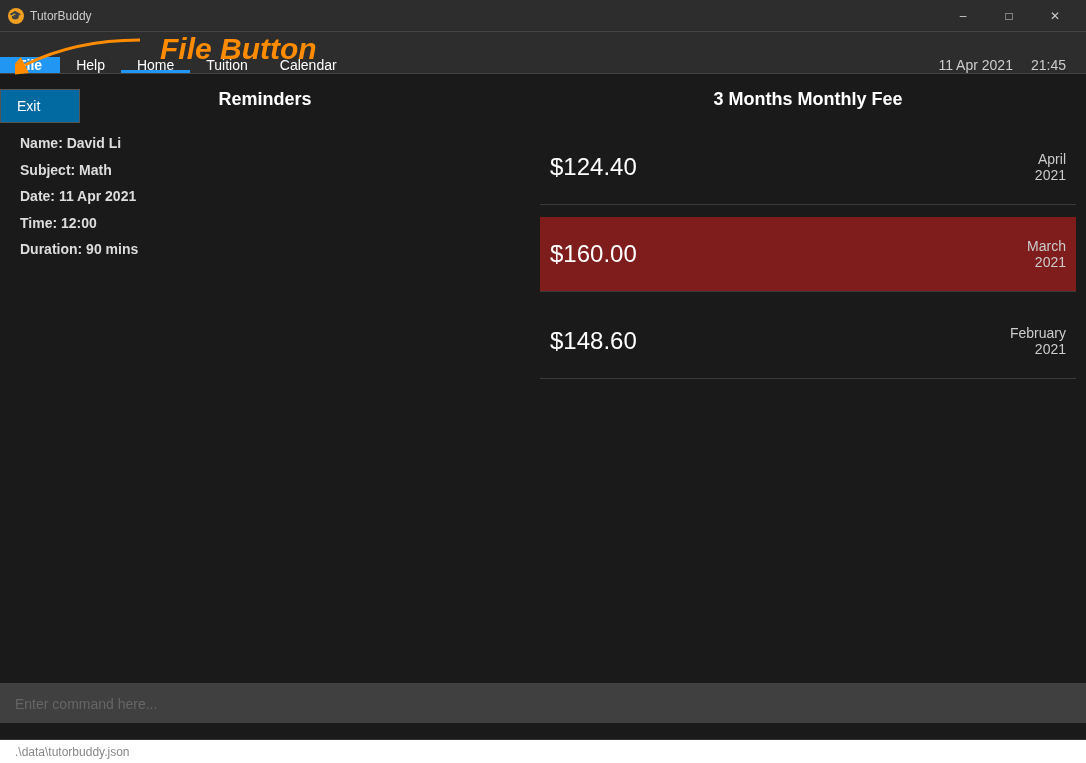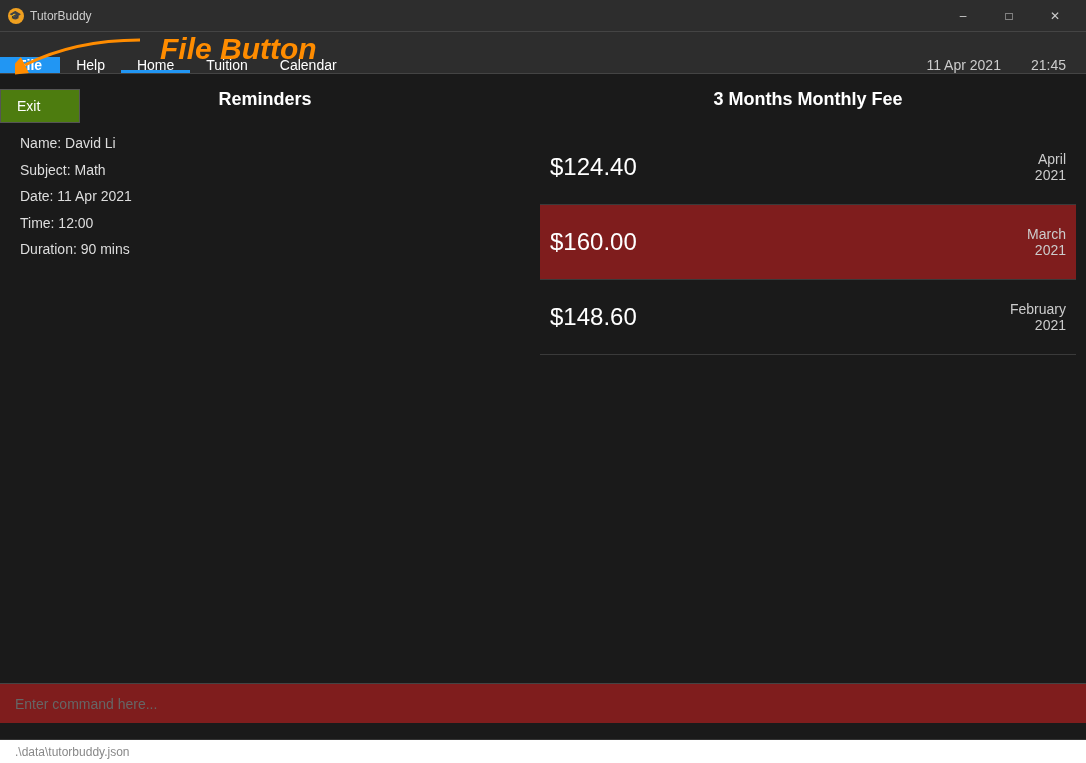--- a/index.html
+++ b/index.html
@@ -91,58 +91,59 @@
       right: 0;
       height: 3px;
       background: #2196F3;
     }
 
     
     .file-dropdown {
       position: absolute;
       top: 32px;
       left: 0;
-      background: #4d7c0f;
+      background: #0369a1;
       border: 1px solid #555;
       z-index: 200;
       width: 80px;
     }
     .file-dropdown-item {
       padding: 8px 16px;
       font-size: 14px;
       color: #ffffff;
       cursor: pointer;
     }
     .file-dropdown-item.exit { color: #ffffff; }
 
     .menu-right {
       margin-left: auto;
       display: flex;
       align-items: center;
-      gap: 30px;
+      gap: 18px;
       padding-right: 20px;
       font-size: 14px;
       color: #cccccc;
     }
     .section-title {
       text-align: center;
       font-size: 18px;
       font-weight: 600;
       margin-bottom: 20px;
       color: #ffffff;
     }
     .reminder-details {
       font-size: 14px;
       line-height: 1.9;
       color: #dddddd;
+      font-weight: bold;
     }
     .fee-entry {
       display: flex;
       align-items: stretch;
-      margin-bottom: 0;
+      margin-bottom: 12px;
       border-bottom: 1px solid #3a3a3a;
       min-height: 75px;
     }
     .fee-amount {
       flex: 1;
       display: flex;
       align-items: center;
       font-size: 24px;
       font-weight: 500;
       padding: 15px 10px;
@@ -163,21 +164,21 @@
       align-items: center;
     }
 
     
     .command-bar {
       position: absolute;
       bottom: 40px;
       left: 0;
       right: 0;
       height: 40px;
-      background: #7f1d1d;
+      background: #404040;
       border-top: 1px solid #444;
       display: flex;
       align-items: center;
       padding: 0 15px;
     }
     .command-input {
       background: transparent;
       border: none;
       outline: none;
       color: #aaaaaa;

